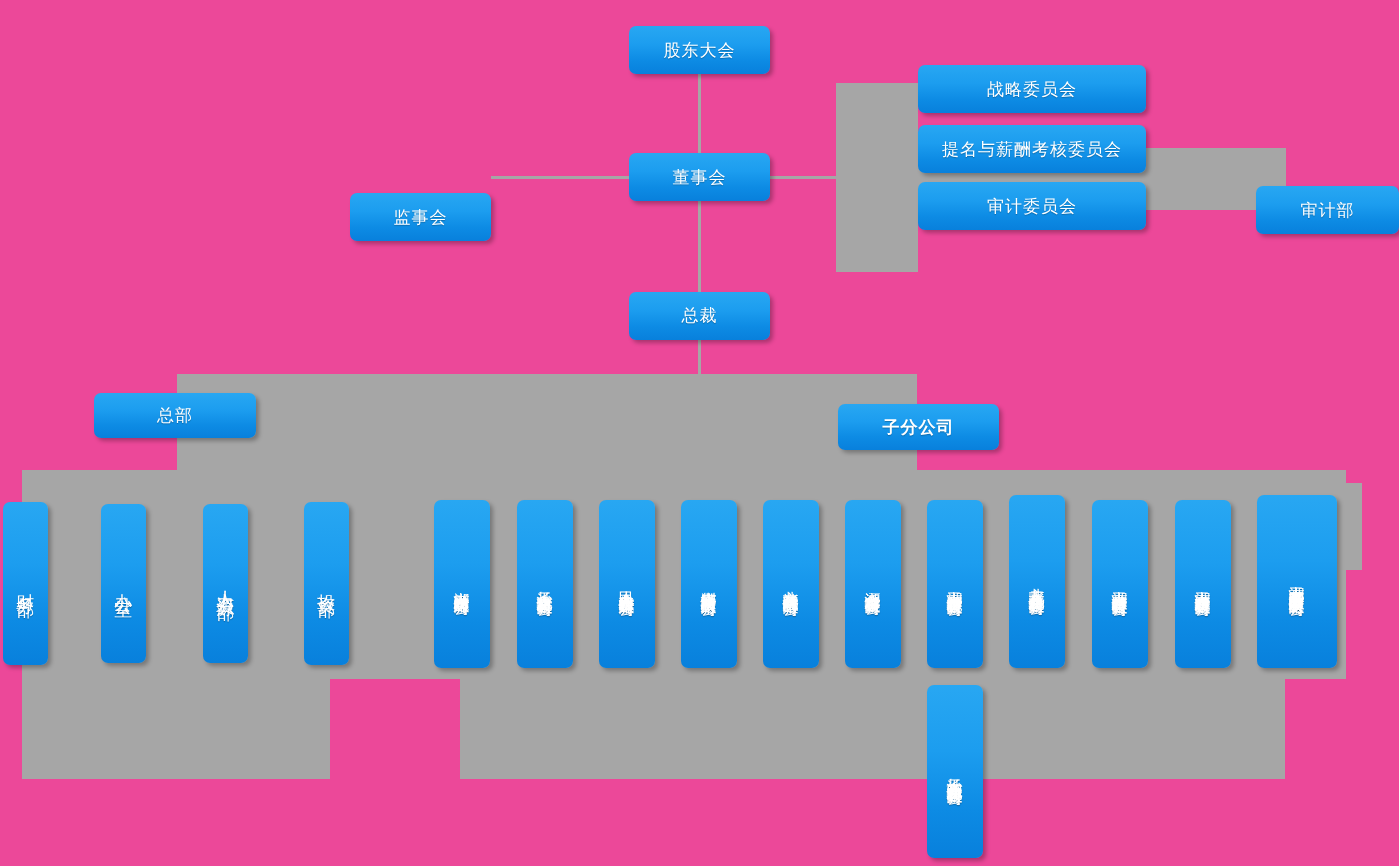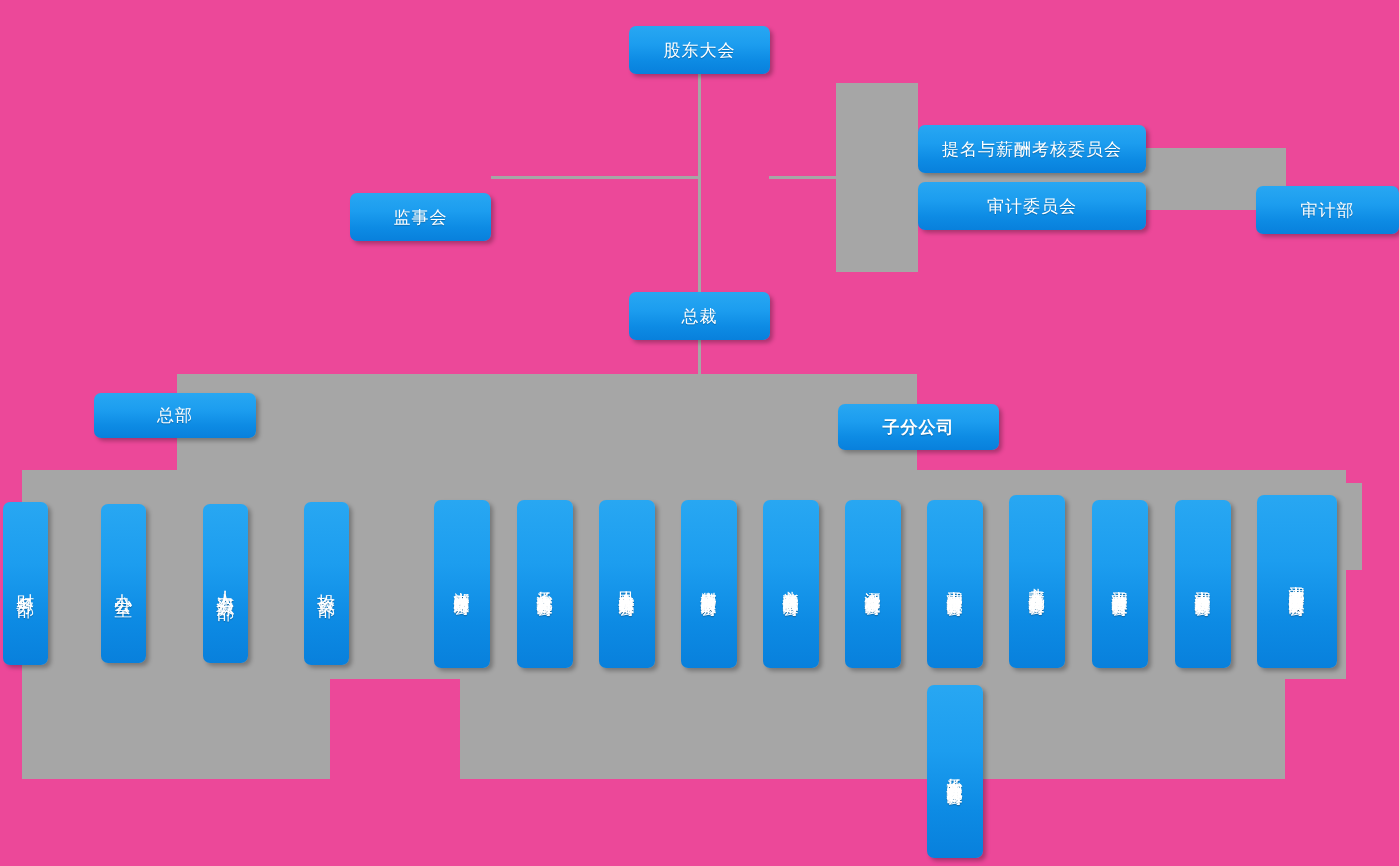--- a/index.html
+++ b/index.html
@@ -94,25 +94,27 @@
   <div class="gray" style="left:460px; top:679px; width:825px; height:100px;"></div>
 
   <div class="line-v" style="left:698px; top:74px; height:128px;"></div>
   <div class="line-h" style="left:491px; top:176px; width:210px;"></div>
   <div class="line-h" style="left:769px; top:176px; width:70px;"></div>
   <div class="line-v" style="left:698px; top:200px; height:116px;"></div>
   <div class="line-v" style="left:698px; top:338px; height:40px;"></div>
 
   <div class="box h" style="left:629px; top:26px; width:141px; height:48px;">股东大会</div>
 
+  <div class="box h" style="left:629px; top:153px; width:141px; height:48px;">董事会</div>
 
   <div class="box h" style="left:350px; top:153px; width:141px; height:48px;margin-top:40px;">监事会</div>
 
-  <div class="box h" style="left:629px; top:292px; width:141px; height:48px;">总裁</div>
+  <div class="box h" style="left:629px; top:292px; width:141px; height:48px;font-family:Liberation Serif, serif;">总裁</div>
 
+  <div class="box h" style="left:918px; top:65px; width:228px; height:48px;">战略委员会</div>
   <div class="box h" style="left:918px; top:125px; width:228px; height:48px;text-align:center;">提名与薪酬考核委员会</div>
   <div class="box h" style="left:918px; top:182px; width:228px; height:48px;border-radius:7px;">审计委员会</div>
 
   <div class="box h" style="left:94px; top:393px; width:162px; height:45px;">总部</div>
 
   <div class="box h" style="left:1256px; top:186px; width:143px; height:48px;">审计部</div>
   <div class="box h" style="left:838px; top:404px; width:161px; height:46px;font-weight:bold;">子分公司</div>
 
   <div class="box v dept" style="left:3px; top:502px; width:45px; height:163px;">财务部</div>
   <div class="box v dept" style="left:101px; top:504px; width:45px; height:159px;">办公室</div>

